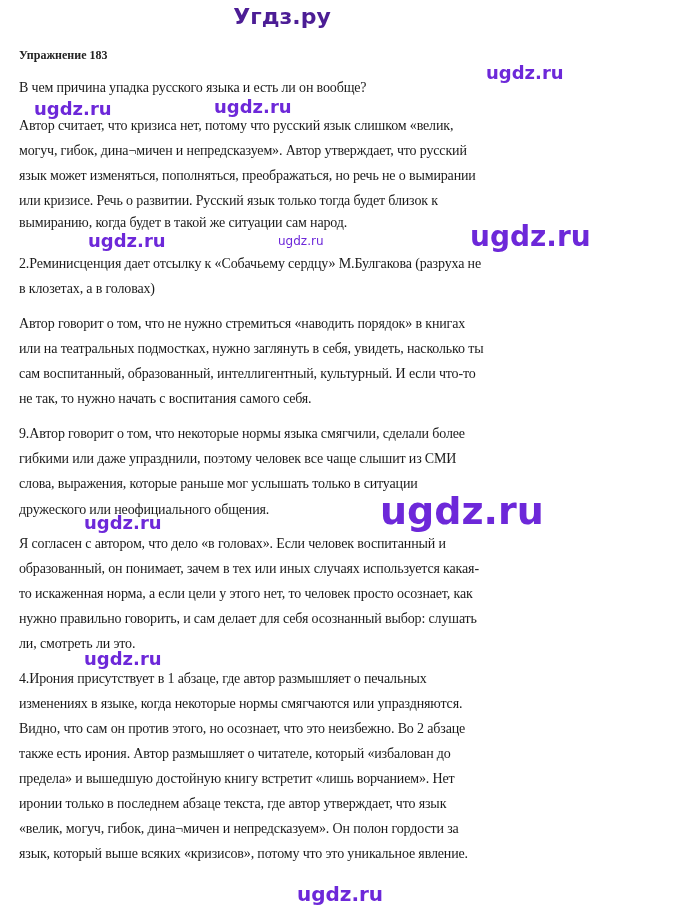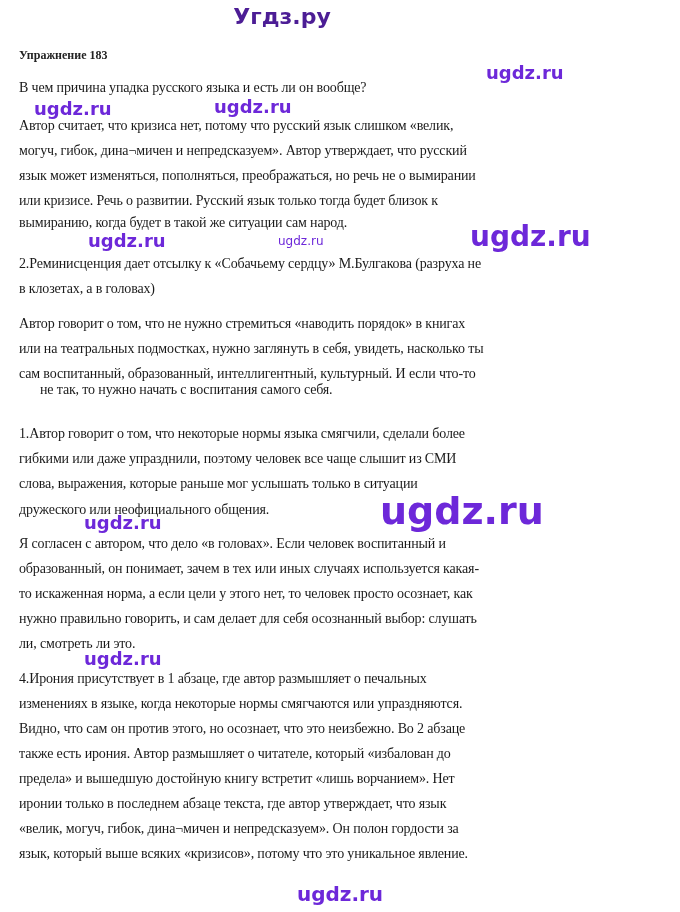--- a/index.html
+++ b/index.html
@@ -68,22 +68,22 @@
     <div class="text-line" style="top: 118px;">Автор считает, что кризиса нет, потому что русский язык слишком «велик,</div>
     <div class="text-line" style="top: 143px;">могуч, гибок, дина¬мичен и непредсказуем». Автор утверждает, что русский</div>
     <div class="text-line" style="top: 168px;">язык может изменяться, пополняться, преображаться, но речь не о вымирании</div>
     <div class="text-line" style="top: 193px;">или кризисе. Речь о развитии. Русский язык только тогда будет близок к</div>
     <div class="text-line" style="top: 205px; margin-top: 10px;">вымиранию, когда будет в такой же ситуации сам народ.</div>
     <div class="text-line" style="top: 256px;">2.Реминисценция дает отсылку к «Собачьему сердцу» М.Булгакова (разруха не</div>
     <div class="text-line" style="top: 281px;">в клозетах, а в головах)</div>
     <div class="text-line" style="top: 316px;">Автор говорит о том, что не нужно стремиться «наводить порядок» в книгах</div>
     <div class="text-line" style="top: 341px;">или на театральных подмостках, нужно заглянуть в себя, увидеть, насколько ты</div>
     <div class="text-line" style="top: 366px;">сам воспитанный, образованный, интеллигентный, культурный. И если что-то</div>
-    <div class="text-line" style="top: 382px; margin-left: 21px;">не так, то нужно начать с воспитания самого себя.</div>
-    <div class="text-line" style="top: 426px;">1.Автор говорит о том, что некоторые нормы языка смягчили, сделали более</div>
+    <div class="text-line" style="top: 391px;">не так, то нужно начать с воспитания самого себя.</div>
+    <div class="text-line" style="top: 426px;">9.Автор говорит о том, что некоторые нормы языка смягчили, сделали более</div>
     <div class="text-line" style="top: 451px;">гибкими или даже упразднили, поэтому человек все чаще слышит из СМИ</div>
     <div class="text-line" style="top: 476px;">слова, выражения, которые раньше мог услышать только в ситуации</div>
     <div class="text-line" style="top: 502px;">дружеского или неофициального общения.</div>
     <div class="text-line" style="top: 536px;">Я согласен с автором, что дело «в головах». Если человек воспитанный и</div>
     <div class="text-line" style="top: 561px;">образованный, он понимает, зачем в тех или иных случаях используется какая-</div>
     <div class="text-line" style="top: 586px;">то искаженная норма, а если цели у этого нет, то человек просто осознает, как</div>
     <div class="text-line" style="top: 611px;">нужно правильно говорить, и сам делает для себя осознанный выбор: слушать</div>
     <div class="text-line" style="top: 636px;">ли, смотреть ли это.</div>
     <div class="text-line" style="top: 671px;">4.Ирония присутствует в 1 абзаце, где автор размышляет о печальных</div>
     <div class="text-line" style="top: 696px;">изменениях в языке, когда некоторые нормы смягчаются или упраздняются.</div>

